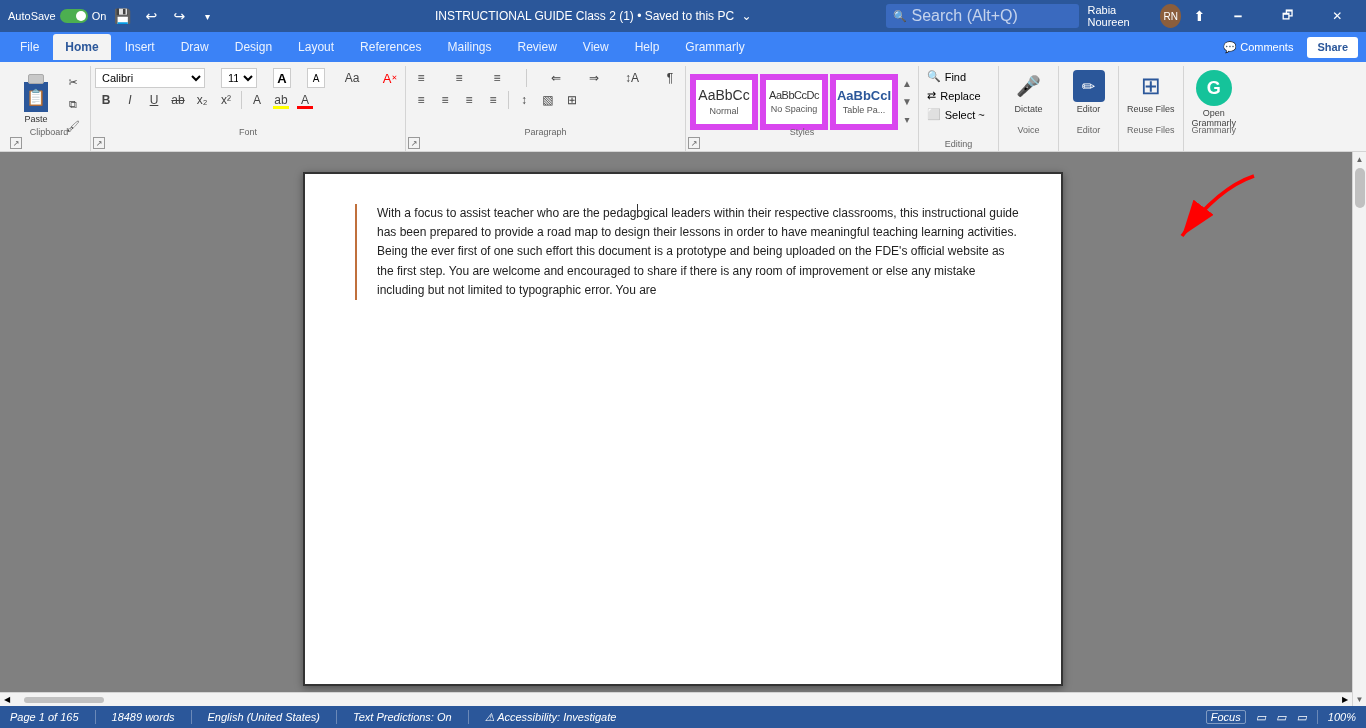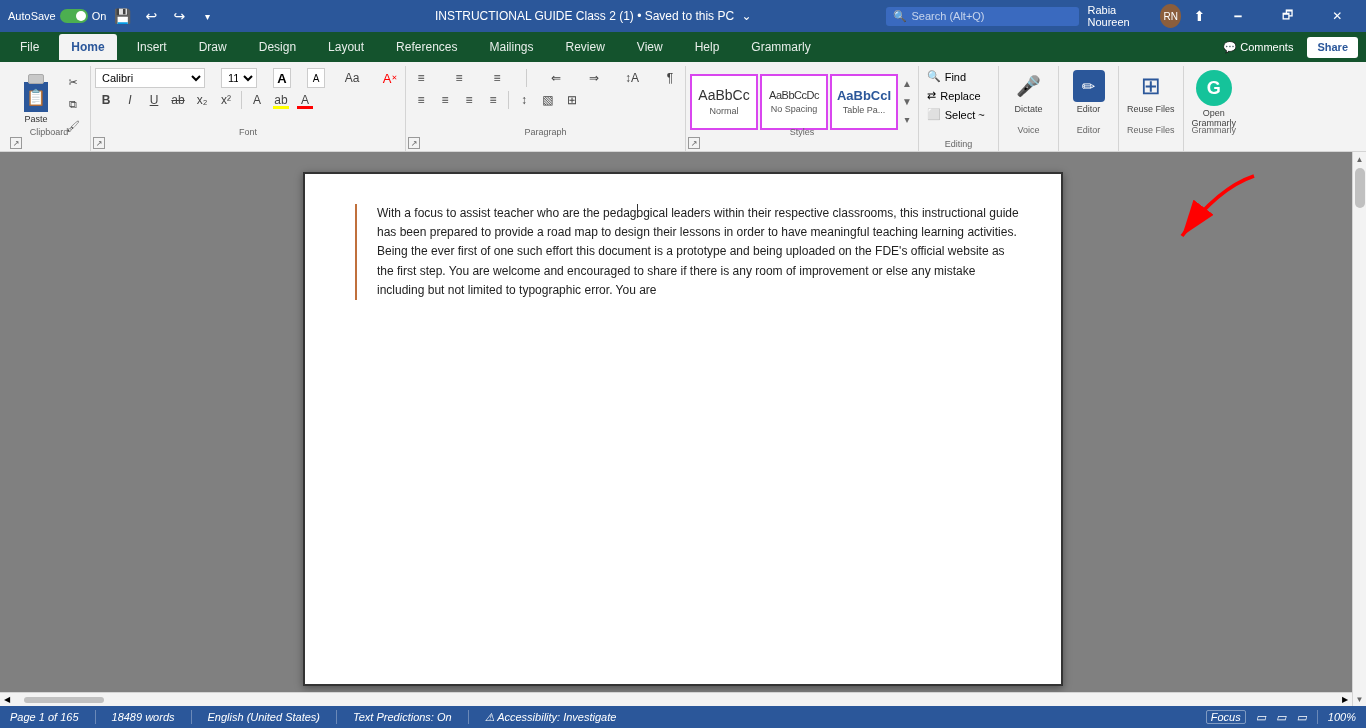--- a/index.html
+++ b/index.html
@@ -67,21 +67,21 @@
       font-size: 11px;
       width: 200px;
       display: flex;
       align-items: center;
       gap: 4px;
     }
     .search-box input {
       background: transparent;
       border: none;
       color: white;
-      font-size: 11px;
+      font-size: 16px;
       outline: none;
       width: 160px;
     }
     .search-box input::placeholder { color: rgba(255,255,255,0.7); }
     .user-area {
       display: flex;
       align-items: center;
       gap: 6px;
       color: white;
       font-size: 11px;
@@ -105,23 +105,23 @@
       align-items: center;
       justify-content: center;
       cursor: pointer;
       font-size: 12px;
       color: white;
     }
     .ribbon-tabs {
       display: flex;
       align-items: center;
       padding: 0 8px;
-      background: #14532d;
+      background: #3b82f6;
       height: 30px;
-      gap: 8px;
+      gap: 2px;
     }
     .ribbon-tab {
       padding: 6px 12px;
       font-size: 12px;
       color: rgba(255,255,255,0.9);
       cursor: pointer;
       border-radius: 3px 3px 0 0;
     }
     .ribbon-tab.active {
       background: #f3f3f3;
@@ -267,21 +267,21 @@
     }
     .styles-gallery {
       display: flex;
       align-items: center;
       gap: 2px;
       flex: 1;
     }
     .style-item {
       width: 68px;
       height: 56px;
-      border: 2px solid #d946ef;
+      border: 6px solid #d946ef;
       background: white;
       display: flex;
       flex-direction: column;
       align-items: center;
       justify-content: center;
       cursor: pointer;
       font-size: 10px;
       padding: 2px;
     }
     .style-item .style-preview { font-size: 14px; font-weight: 400; color: #333; line-height: 1.2; }

